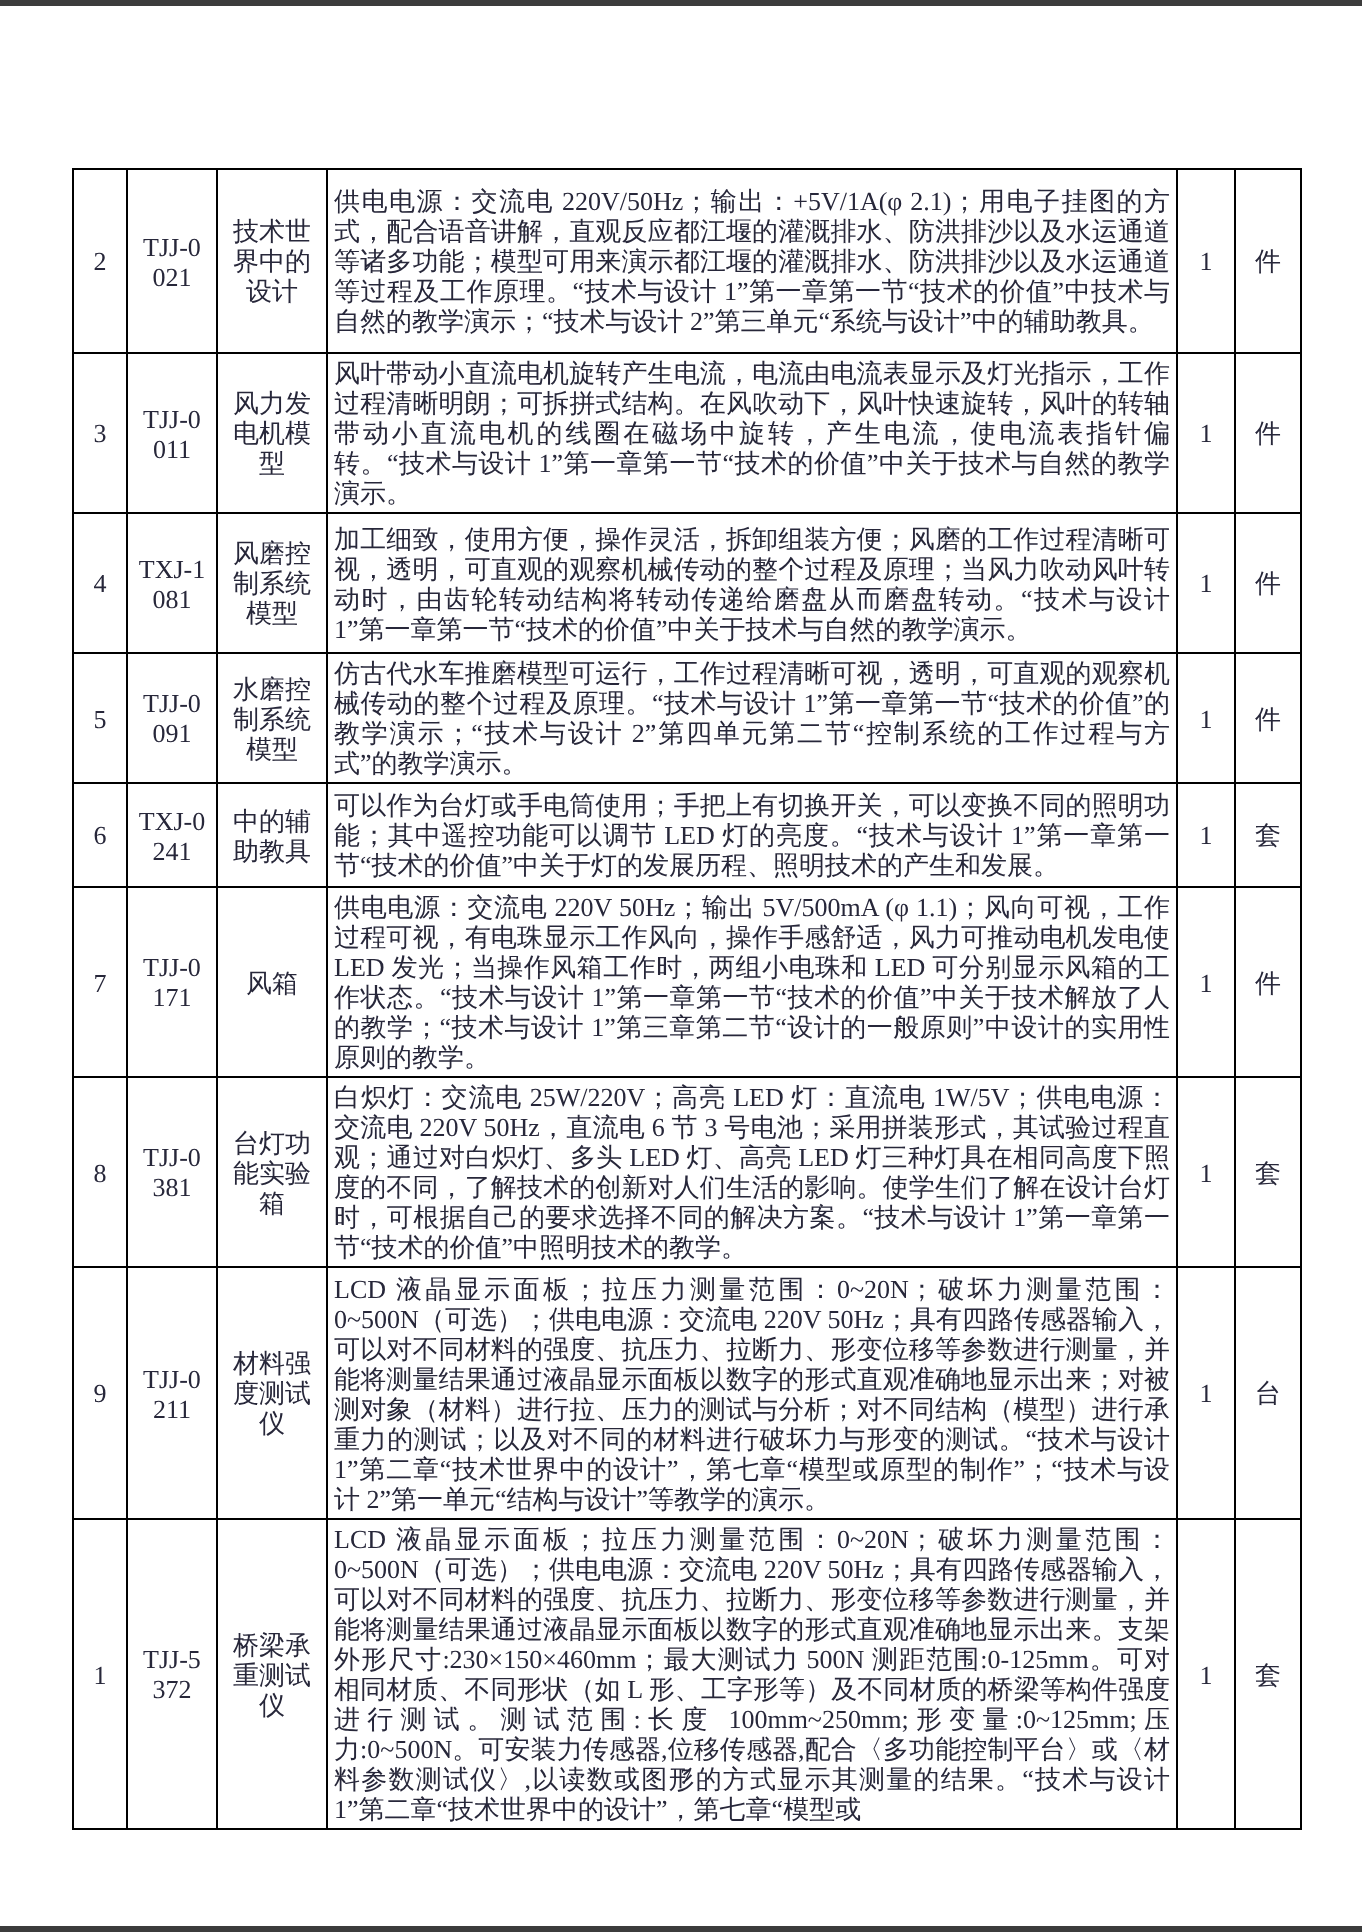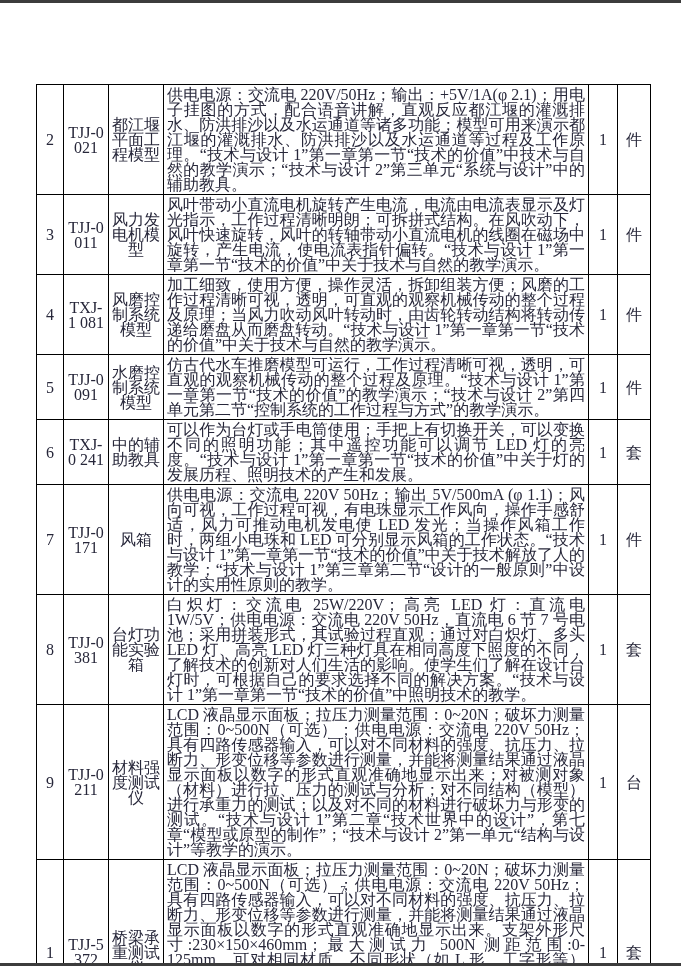--- a/index.html
+++ b/index.html
@@ -25,21 +25,21 @@
   table.spec-table {
     position: absolute;
     left: 36px;
     top: 84px;
     width: 614px;
     border-collapse: collapse;
     table-layout: fixed;
   }
   table.spec-table td {
     border: 1px solid #000000;
-    font-size: 16px;
+    font-size: 13px;
     vertical-align: middle;
     padding: 2px 3px;
     overflow: hidden;
   }
   td.c-no, td.c-code, td.c-name, td.c-qty, td.c-unit {
     text-align: center;
     line-height: 15px;
   }
   td.c-name { font-size: 11px; padding: 2px 4px; }
   td.c-desc {
@@ -79,21 +79,21 @@
         <col style="width:45px">
         <col style="width:55px">
       <col style="width:425px">
         <col style="width:29px">
         <col style="width:33px">
     </colgroup>
     <tbody>
       <tr class="r2">
         <td class="c-no">2</td>
         <td class="c-code">TJJ-0 021</td>
-        <td class="c-name">都江堰平面工程模型</td>
+        <td class="c-name">技术世界中的设计</td>
         <td class="c-desc">供电电源：交流电 220V/50Hz；输出：+5V/1A(φ 2.1)；用电子挂图的方式，配合语音讲解，直观反应都江堰的灌溉排水、防洪排沙以及水运通道等诸多功能；模型可用来演示都江堰的灌溉排水、防洪排沙以及水运通道等过程及工作原理。“技术与设计 1”第一章第一节“技术的价值”中技术与自然的教学演示；“技术与设计 2”第三单元“系统与设计”中的辅助教具。</td>
         <td class="c-qty">1</td>
         <td class="c-unit">件</td>
       </tr>
       <tr class="r3">
         <td class="c-no">3</td>
         <td class="c-code">TJJ-0 011</td>
         <td class="c-name">风力发电机模型</td>
         <td class="c-desc">风叶带动小直流电机旋转产生电流，电流由电流表显示及灯光指示，工作过程清晰明朗；可拆拼式结构。在风吹动下，风叶快速旋转，风叶的转轴带动小直流电机的线圈在磁场中旋转，产生电流，使电流表指针偏转。“技术与设计 1”第一章第一节“技术的价值”中关于技术与自然的教学演示。</td>
         <td class="c-qty">1</td>
@@ -128,21 +128,21 @@
         <td class="c-code">TJJ-0 171</td>
         <td class="c-name">风箱</td>
         <td class="c-desc">供电电源：交流电 220V 50Hz；输出 5V/500mA (φ 1.1)；风向可视，工作过程可视，有电珠显示工作风向，操作手感舒适，风力可推动电机发电使 LED 发光；当操作风箱工作时，两组小电珠和 LED 可分别显示风箱的工作状态。“技术与设计 1”第一章第一节“技术的价值”中关于技术解放了人的教学；“技术与设计 1”第三章第二节“设计的一般原则”中设计的实用性原则的教学。</td>
         <td class="c-qty">1</td>
         <td class="c-unit">件</td>
       </tr>
       <tr class="r8">
         <td class="c-no">8</td>
         <td class="c-code">TJJ-0 381</td>
         <td class="c-name">台灯功能实验箱</td>
-        <td class="c-desc">白炽灯：交流电 25W/220V；高亮 LED 灯：直流电 1W/5V；供电电源：交流电 220V 50Hz，直流电 6 节 7 号电池；采用拼装形式，其试验过程直观；通过对白炽灯、多头 LED 灯、高亮 LED 灯三种灯具在相同高度下照度的不同，了解技术的创新对人们生活的影响。使学生们了解在设计台灯时，可根据自己的要求选择不同的解决方案。“技术与设计 1”第一章第一节“技术的价值”中照明技术的教学。</td>
+        <td class="c-desc">白炽灯：交流电 25W/220V；高亮 LED 灯：直流电 1W/5V；供电电源：交流电 220V 50Hz，直流电 6 节 3 号电池；采用拼装形式，其试验过程直观；通过对白炽灯、多头 LED 灯、高亮 LED 灯三种灯具在相同高度下照度的不同，了解技术的创新对人们生活的影响。使学生们了解在设计台灯时，可根据自己的要求选择不同的解决方案。“技术与设计 1”第一章第一节“技术的价值”中照明技术的教学。</td>
         <td class="c-qty">1</td>
         <td class="c-unit">套</td>
       </tr>
       <tr class="r9">
         <td class="c-no">9</td>
         <td class="c-code">TJJ-0 211</td>
         <td class="c-name">材料强度测试仪</td>
         <td class="c-desc">LCD 液晶显示面板；拉压力测量范围：0~20N；破坏力测量范围：0~500N（可选）；供电电源：交流电 220V 50Hz；具有四路传感器输入，可以对不同材料的强度、抗压力、拉断力、形变位移等参数进行测量，并能将测量结果通过液晶显示面板以数字的形式直观准确地显示出来；对被测对象（材料）进行拉、压力的测试与分析；对不同结构（模型）进行承重力的测试；以及对不同的材料进行破坏力与形变的测试。“技术与设计 1”第二章“技术世界中的设计”，第七章“模型或原型的制作”；“技术与设计 2”第一单元“结构与设计”等教学的演示。</td>
         <td class="c-qty">1</td>
         <td class="c-unit">台</td>

